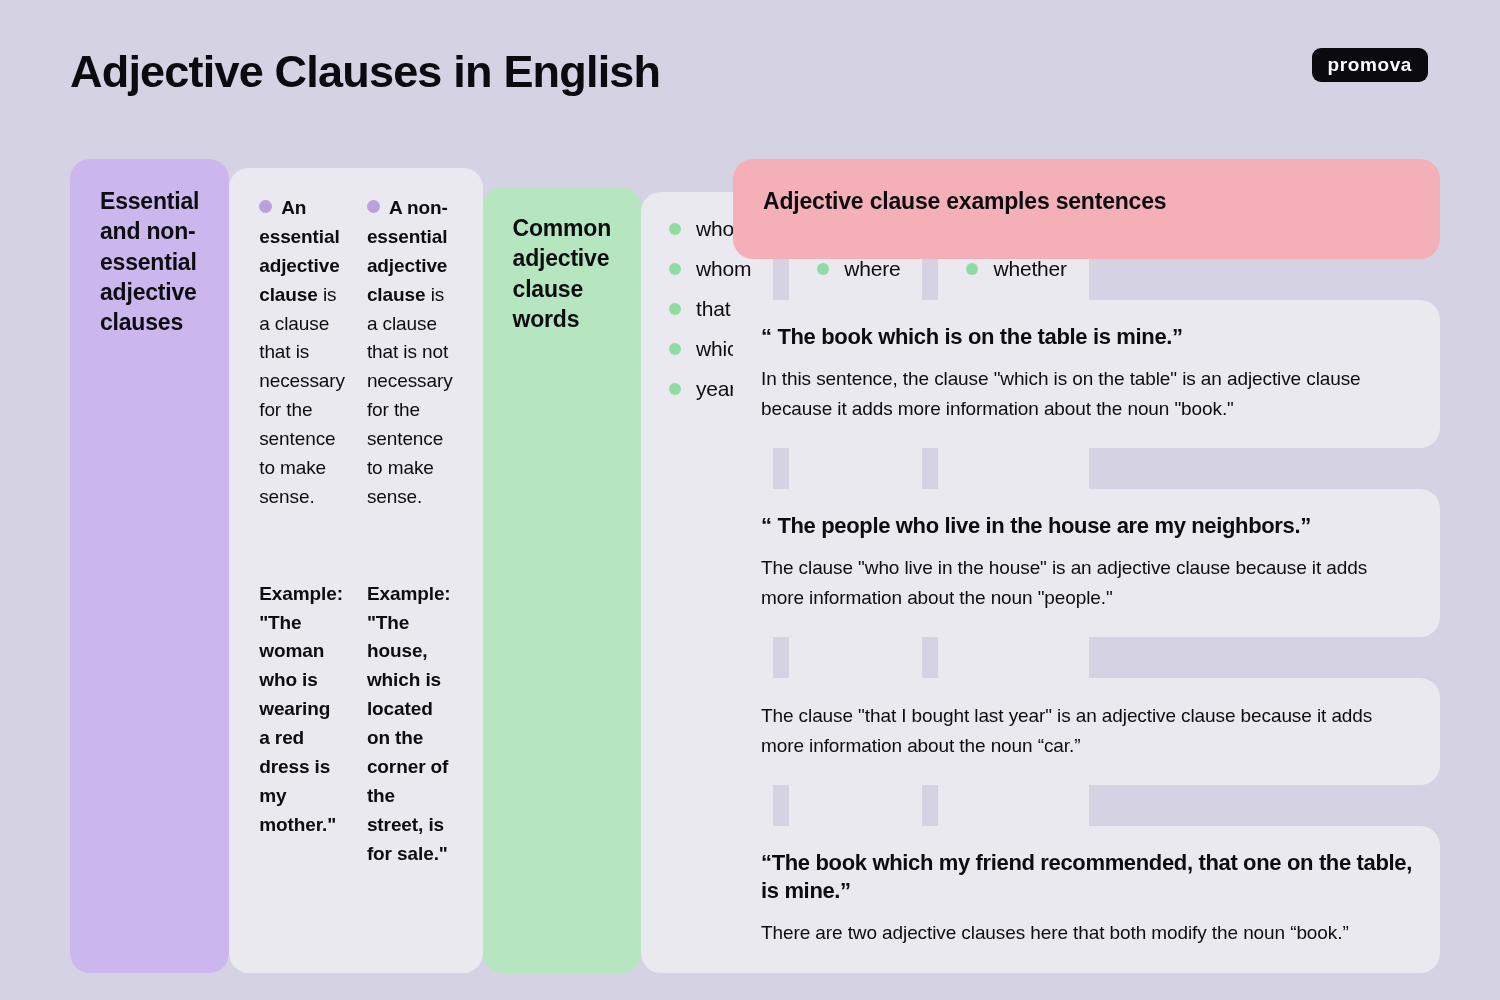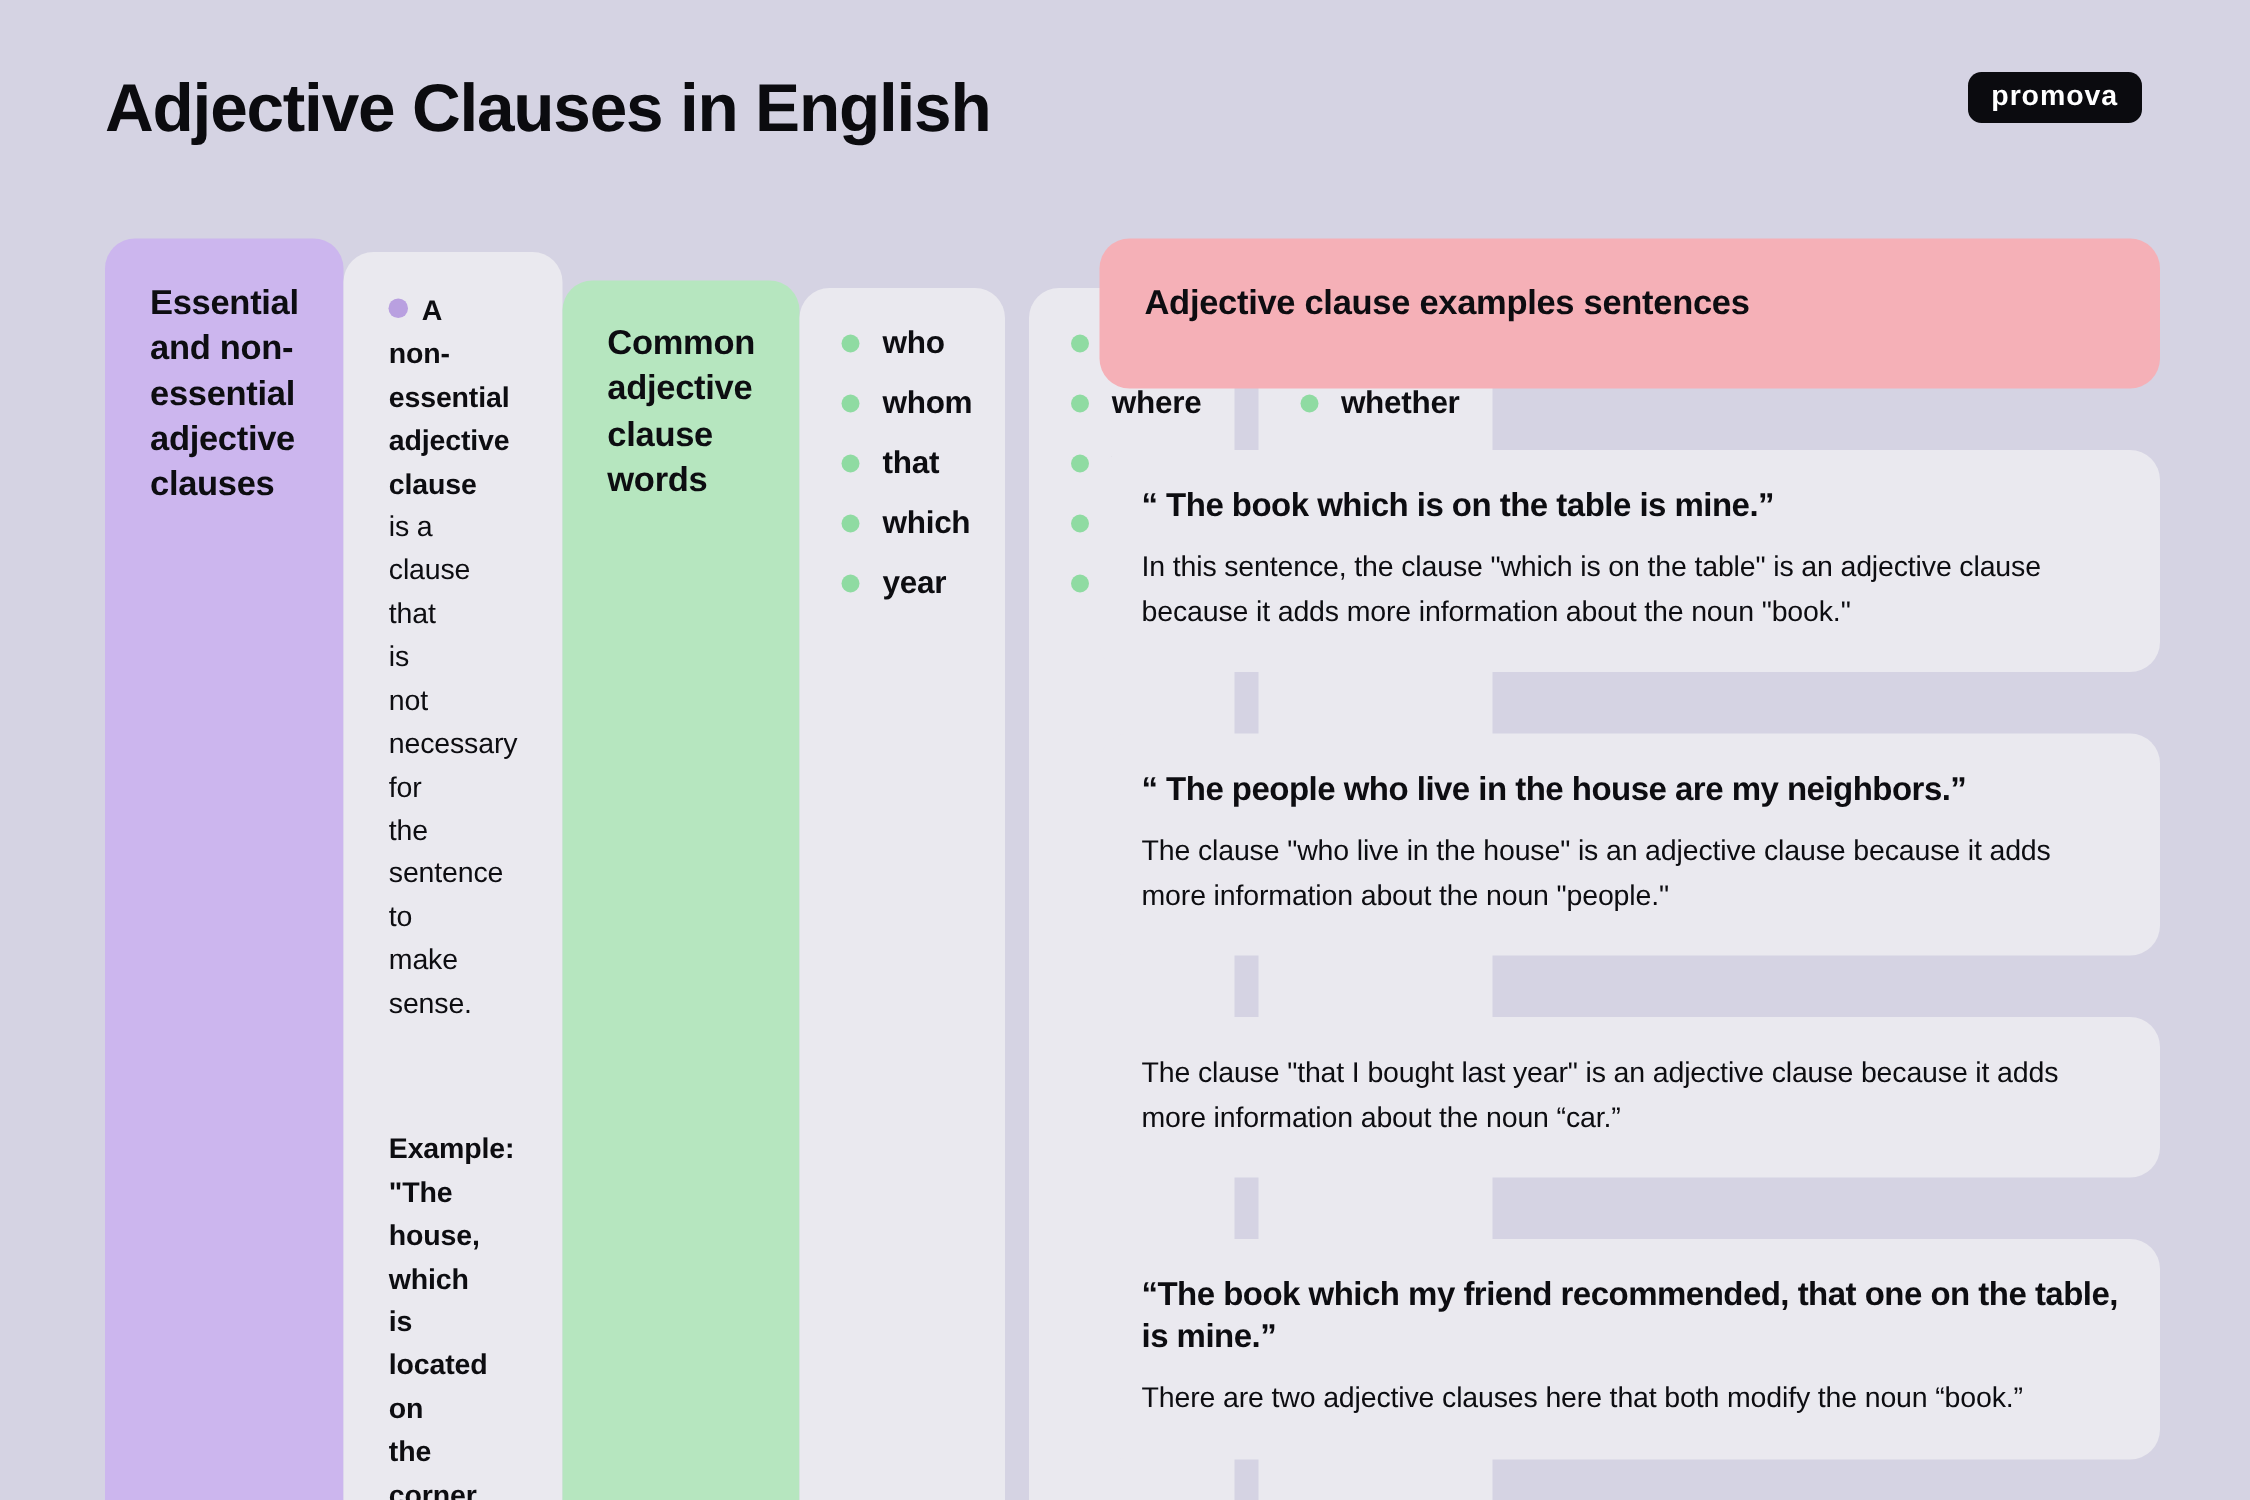--- a/index.html
+++ b/index.html
@@ -122,21 +122,21 @@
   }
   .word-card {
     flex: 1;
     padding: 26px 22px 26px 28px;
     min-height: 230px;
   }
   .word-item {
     display: flex;
     align-items: center;
     font-size: 21px;
-    font-weight: bold;
+    font-weight: normal;
     line-height: 1;
     margin-bottom: 19px;
     letter-spacing: -0.2px;
   }
   .word-item:last-child { margin-bottom: 0; }
   .word-dot {
     width: 12px;
     height: 12px;
     border-radius: 50%;
     background: #8fdba2;
@@ -171,20 +171,29 @@
     <div class="brand-logo">promova</div>
   </div>
 
   <div class="columns">
 
     <div class="col-left">
 
       <div class="banner purple">Essential and non-essential adjective clauses</div>
 
       <div class="card def-card">
+        <div class="def-col">
+          <div class="def-para">
+            <span class="bullet-dot"></span><b>An essential adjective clause</b><span> is a clause that is necessary for the sentence to make sense.</span>
+          </div>
+          <div class="def-example">
+            <span>Example:</span><br>
+            <span>"The woman who is wearing a red dress is my mother."</span>
+          </div>
+        </div>
 
         <div class="def-col">
           <div class="def-para">
             <span class="bullet-dot"></span><b>A non-essential adjective clause</b><span> is a clause that is not necessary for the sentence to make sense.</span>
           </div>
           <div class="def-example">
             <span>Example:</span>
             <span>"The house, which is located on the corner of the street, is for sale."</span>
           </div>
         </div>

